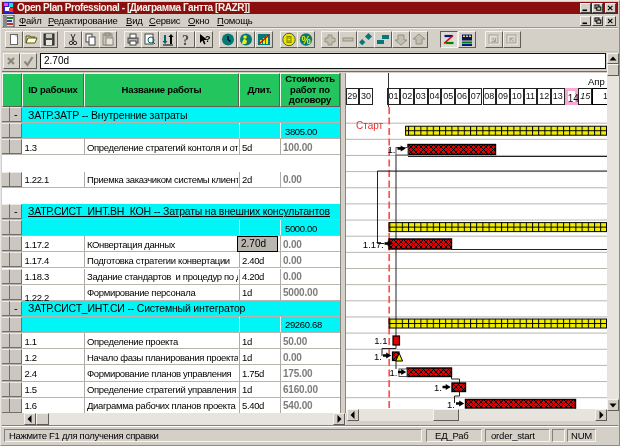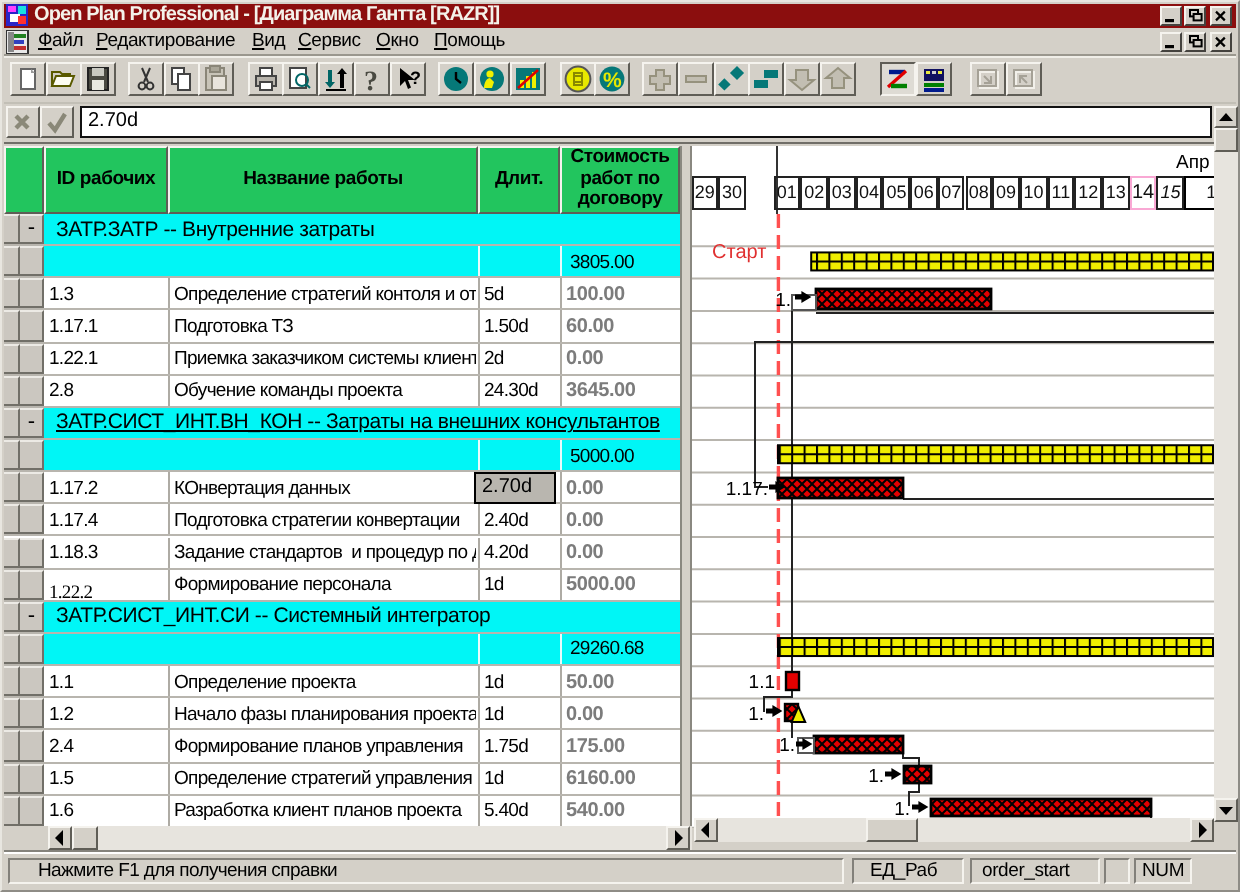--- a/index.html
+++ b/index.html
@@ -281,53 +281,31 @@
       <div class="rowhd" style="left:0;top:0;width:8px;height:100%;"></div>
       <div class="rowhd" style="left:8px;top:0;width:11.5px;height:100%;"></div>
       <div class="abs" style="left:82px;top:0;width:1px;height:100%;background:#aeaba4;"></div>
       <div class="abs" style="left:237px;top:0;width:1px;height:100%;background:#aeaba4;"></div>
       <div class="abs" style="left:278px;top:0;width:1px;height:100%;background:#aeaba4;"></div>
       <div class="cell" style="left:22.5px;top:2.5px;width:58px;">1.3</div>
       <div class="cell" style="left:85px;top:2.5px;width:151px;">Определение стратегий контоля и отч</div>
       <div class="cell" style="left:240px;top:2.5px;width:36px;">5d</div>
       <div class="cell num" style="left:281px;top:2.5px;width:57px;">100.00</div>
     </div>
-    <div class="abs" style="left:0;top:48.45px;width:338px;height:16.15px;background:#fff;border-bottom:1px solid #b8b5ae;">
-      <div class="rowhd" style="left:0;top:0;width:8px;height:100%;"></div>
-      <div class="rowhd" style="left:8px;top:0;width:11.5px;height:100%;"></div>
-      <div class="abs" style="left:82px;top:0;width:1px;height:100%;background:#aeaba4;"></div>
-      <div class="abs" style="left:237px;top:0;width:1px;height:100%;background:#aeaba4;"></div>
-      <div class="abs" style="left:278px;top:0;width:1px;height:100%;background:#aeaba4;"></div>
-      <div class="cell" style="left:22.5px;top:2.5px;width:58px;">1.17.1</div>
-      <div class="cell" style="left:85px;top:2.5px;width:151px;">Подготовка ТЗ</div>
-      <div class="cell" style="left:240px;top:2.5px;width:36px;">1.50d</div>
-      <div class="cell num" style="left:281px;top:2.5px;width:57px;">60.00</div>
-    </div>
     <div class="abs" style="left:0;top:64.60px;width:338px;height:16.15px;background:#fff;border-bottom:1px solid #b8b5ae;">
       <div class="rowhd" style="left:0;top:0;width:8px;height:100%;"></div>
       <div class="rowhd" style="left:8px;top:0;width:11.5px;height:100%;"></div>
       <div class="abs" style="left:82px;top:0;width:1px;height:100%;background:#aeaba4;"></div>
       <div class="abs" style="left:237px;top:0;width:1px;height:100%;background:#aeaba4;"></div>
       <div class="abs" style="left:278px;top:0;width:1px;height:100%;background:#aeaba4;"></div>
       <div class="cell" style="left:22.5px;top:2.5px;width:58px;">1.22.1</div>
       <div class="cell" style="left:85px;top:2.5px;width:151px;">Приемка заказчиком системы клиент</div>
       <div class="cell" style="left:240px;top:2.5px;width:36px;">2d</div>
       <div class="cell num" style="left:281px;top:2.5px;width:57px;">0.00</div>
     </div>
-    <div class="abs" style="left:0;top:80.75px;width:338px;height:16.15px;background:#fff;border-bottom:1px solid #b8b5ae;">
-      <div class="rowhd" style="left:0;top:0;width:8px;height:100%;"></div>
-      <div class="rowhd" style="left:8px;top:0;width:11.5px;height:100%;"></div>
-      <div class="abs" style="left:82px;top:0;width:1px;height:100%;background:#aeaba4;"></div>
-      <div class="abs" style="left:237px;top:0;width:1px;height:100%;background:#aeaba4;"></div>
-      <div class="abs" style="left:278px;top:0;width:1px;height:100%;background:#aeaba4;"></div>
-      <div class="cell" style="left:22.5px;top:2.5px;width:58px;">2.8</div>
-      <div class="cell" style="left:85px;top:2.5px;width:151px;">Обучение команды проекта</div>
-      <div class="cell" style="left:240px;top:2.5px;width:36px;">24.30d</div>
-      <div class="cell num" style="left:281px;top:2.5px;width:57px;">3645.00</div>
-    </div>
     <div class="abs" style="left:0;top:96.90px;width:338px;height:16.15px;background:#00f6f6;border-bottom:1px solid #b8b5ae;">
       <div class="rowhd" style="left:0;top:0;width:8px;height:100%;"></div>
       <div class="rowhd" style="left:8px;top:0;width:11.5px;height:100%;"></div>
       <div class="abs" style="left:8px;top:0;width:11.5px;height:100%;font-size:11px;text-align:center;line-height:15px;color:#000;">-</div>
       <div class="cell" style="left:26px;top:1.5px;width:312px;font-size:10.5px;letter-spacing:-0.2px;text-decoration:underline;">ЗАТР.СИСТ_ИНТ.ВН_КОН -- Затраты на внешних консультантов</div>
     </div>
     <div class="abs" style="left:0;top:113.05px;width:338px;height:16.15px;background:#00f6f6;border-bottom:1px solid #b8b5ae;">
       <div class="rowhd" style="left:0;top:0;width:8px;height:100%;"></div>
       <div class="rowhd" style="left:8px;top:0;width:11.5px;height:100%;"></div>
       <div class="abs" style="left:237px;top:0;width:1px;height:100%;background:#e8fcfc;"></div>
@@ -366,21 +344,21 @@
       <div class="cell" style="left:85px;top:2.5px;width:151px;">Задание стандартов&nbsp; и процедур по д</div>
       <div class="cell" style="left:240px;top:2.5px;width:36px;">4.20d</div>
       <div class="cell num" style="left:281px;top:2.5px;width:57px;">0.00</div>
     </div>
     <div class="abs" style="left:0;top:177.65px;width:338px;height:16.15px;background:#fff;border-bottom:1px solid #b8b5ae;">
       <div class="rowhd" style="left:0;top:0;width:8px;height:100%;"></div>
       <div class="rowhd" style="left:8px;top:0;width:11.5px;height:100%;"></div>
       <div class="abs" style="left:82px;top:0;width:1px;height:100%;background:#aeaba4;"></div>
       <div class="abs" style="left:237px;top:0;width:1px;height:100%;background:#aeaba4;"></div>
       <div class="abs" style="left:278px;top:0;width:1px;height:100%;background:#aeaba4;"></div>
-      <div class="cell" style="left:22.5px;top:7px;width:58px;font-family:Liberation Serif, serif;">1.22.2</div>
+      <div class="cell" style="left:22.5px;top:7px;width:58px;">1.22.2</div>
       <div class="cell" style="left:85px;top:2.5px;width:151px;">Формирование персонала</div>
       <div class="cell" style="left:240px;top:2.5px;width:36px;">1d</div>
       <div class="cell num" style="left:281px;top:2.5px;width:57px;">5000.00</div>
     </div>
     <div class="abs" style="left:0;top:193.80px;width:338px;height:16.15px;background:#00f6f6;border-bottom:1px solid #b8b5ae;">
       <div class="rowhd" style="left:0;top:0;width:8px;height:100%;"></div>
       <div class="rowhd" style="left:8px;top:0;width:11.5px;height:100%;"></div>
       <div class="abs" style="left:8px;top:0;width:11.5px;height:100%;font-size:11px;text-align:center;line-height:15px;color:#000;">-</div>
       <div class="cell" style="left:26px;top:1.5px;width:312px;font-size:10.5px;letter-spacing:-0.2px;">ЗАТР.СИСТ_ИНТ.СИ -- Системный интегратор</div>
     </div>
@@ -435,21 +413,21 @@
       <div class="cell" style="left:240px;top:2.5px;width:36px;">1d</div>
       <div class="cell num" style="left:281px;top:2.5px;width:57px;">6160.00</div>
     </div>
     <div class="abs" style="left:0;top:290.70px;width:338px;height:16.15px;background:#fff;border-bottom:1px solid #b8b5ae;">
       <div class="rowhd" style="left:0;top:0;width:8px;height:100%;"></div>
       <div class="rowhd" style="left:8px;top:0;width:11.5px;height:100%;"></div>
       <div class="abs" style="left:82px;top:0;width:1px;height:100%;background:#aeaba4;"></div>
       <div class="abs" style="left:237px;top:0;width:1px;height:100%;background:#aeaba4;"></div>
       <div class="abs" style="left:278px;top:0;width:1px;height:100%;background:#aeaba4;"></div>
       <div class="cell" style="left:22.5px;top:2.5px;width:58px;">1.6</div>
-      <div class="cell" style="left:85px;top:2.5px;width:151px;">Разработка клиент планов проекта</div>
+      <div class="cell" style="left:85px;top:2.5px;width:151px;">Диаграмма рабочих планов проекта</div>
       <div class="cell" style="left:240px;top:2.5px;width:36px;">5.40d</div>
       <div class="cell num" style="left:281px;top:2.5px;width:57px;">540.00</div>
     </div>
   </div>
 <div class="abs" style="left:340px;top:73px;width:6px;height:340px;background:#d4d0c8;border-left:1px solid #8a8880;border-right:1px solid #8a8880;"></div>
 <div class="abs" style="left:346px;top:73px;width:261px;height:34px;background:#fff;overflow:hidden;">
     <div class="abs" style="left:242px;top:3px;font-size:9.5px;color:#000;">Апр</div>
     <div class="abs" style="left:41.6px;top:0;width:1px;height:34px;background:#333;"></div>
     <div class="abs" style="left:0.50px;top:15px;width:13.70px;height:17px;border:1px solid #222;font-size:9px;text-align:center;line-height:15.5px;color:#111;margin-left:-1px;">29</div>
     <div class="abs" style="left:14.20px;top:15px;width:13.70px;height:17px;border:1px solid #222;font-size:9px;text-align:center;line-height:15.5px;color:#111;margin-left:-1px;">30</div>
@@ -460,21 +438,21 @@
     <div class="abs" style="left:82.70px;top:15px;width:13.70px;height:17px;border:1px solid #222;font-size:9px;text-align:center;line-height:15.5px;color:#111;margin-left:-1px;">04</div>
     <div class="abs" style="left:96.40px;top:15px;width:13.70px;height:17px;border:1px solid #222;font-size:9px;text-align:center;line-height:15.5px;color:#111;margin-left:-1px;">05</div>
     <div class="abs" style="left:110.10px;top:15px;width:13.70px;height:17px;border:1px solid #222;font-size:9px;text-align:center;line-height:15.5px;color:#111;margin-left:-1px;">06</div>
     <div class="abs" style="left:123.80px;top:15px;width:13.70px;height:17px;border:1px solid #222;font-size:9px;text-align:center;line-height:15.5px;color:#111;margin-left:-1px;">07</div>
     <div class="abs" style="left:137.50px;top:15px;width:13.70px;height:17px;border:1px solid #222;font-size:9px;text-align:center;line-height:15.5px;color:#111;margin-left:-1px;">08</div>
     <div class="abs" style="left:151.20px;top:15px;width:13.70px;height:17px;border:1px solid #222;font-size:9px;text-align:center;line-height:15.5px;color:#111;margin-left:-1px;">09</div>
     <div class="abs" style="left:164.90px;top:15px;width:13.70px;height:17px;border:1px solid #222;font-size:9px;text-align:center;line-height:15.5px;color:#111;margin-left:-1px;">10</div>
     <div class="abs" style="left:178.60px;top:15px;width:13.70px;height:17px;border:1px solid #222;font-size:9px;text-align:center;line-height:15.5px;color:#111;margin-left:-1px;">11</div>
     <div class="abs" style="left:192.30px;top:15px;width:13.70px;height:17px;border:1px solid #222;font-size:9px;text-align:center;line-height:15.5px;color:#111;margin-left:-1px;">12</div>
     <div class="abs" style="left:206.00px;top:15px;width:13.70px;height:17px;border:1px solid #222;font-size:9px;text-align:center;line-height:15.5px;color:#111;margin-left:-1px;">13</div>
-    <div class="abs" style="left:219.70px;top:15px;width:13.70px;height:17px;border:1px solid #f9a8d4;font-size:10px;text-align:center;line-height:15.5px;color:#111;margin-left:-1px;">14</div>
+    <div class="abs" style="left:219.70px;top:15px;width:13.70px;height:17px;border:3px solid #f9a8d4;font-size:10px;text-align:center;line-height:15.5px;color:#111;margin-left:-1px;">14</div>
     <div class="abs" style="left:233.40px;top:15px;width:13.70px;height:17px;border:1px solid #222;font-size:9px;text-align:center;line-height:15.5px;color:#111;margin-left:-1px;font-style:italic;">15</div>
     <div class="abs" style="left:247.10px;top:15px;width:32px;height:17px;border:1px solid #000000;font-size:9px;text-align:center;line-height:15.5px;color:#111;margin-left:-1px;">16</div>
   </div>
 <svg class="abs" style="left:346px;top:107px;background:#fff;" width="261" height="307" viewBox="0 0 261 307">
     <defs>
       <pattern id="xh" width="5" height="5" patternUnits="userSpaceOnUse">
         <rect width="5" height="5" fill="#e20000"></rect>
         <path d="M0,0 L5,5 M5,0 L0,5" stroke="#000" stroke-width="1"></path>
       </pattern>
       <pattern id="yl" width="6.2" height="12" patternUnits="userSpaceOnUse">
@@ -575,16 +553,16 @@
     </svg>
   </div>
 <div class="sbbtn" style="left:433px;top:409px;width:26px;height:12px;"></div>
 <div class="sbbtn" style="left:595px;top:409px;width:12px;height:12px;">
     <svg width="10" height="10">
       <path d="M3.5,1 l4,4 -4,4 z" fill="#000"></path>
     </svg>
   </div>
 <div class="abs" style="left:2px;top:426px;width:616px;height:18px;background:#d4d0c8;border-top:1px solid #fff;"></div>
 <div class="abs" style="left:2px;top:425px;width:616px;height:1px;background:#84827c;"></div>
-<div class="abs sunk" style="left:4px;top:429px;width:418px;height:13px;font-size:9.5px;letter-spacing:-0.3px;line-height:12px;color:#000;padding-left:14px;background:#d4d0c8;">Нажмите F1 для получения справки</div>
+<div class="abs sunk" style="left:4px;top:429px;width:418px;height:13px;font-size:9.5px;letter-spacing:-0.3px;line-height:12px;color:#000;padding-left:4px;background:#d4d0c8;">Нажмите F1 для получения справки</div>
 <div class="abs sunk" style="left:426px;top:429px;width:56px;height:13px;font-size:9.5px;letter-spacing:-0.2px;line-height:12px;color:#000;padding-left:8px;background:#d4d0c8;">ЕД_Раб</div>
 <div class="abs sunk" style="left:485px;top:429px;width:65px;height:13px;font-size:9.5px;letter-spacing:-0.2px;line-height:12px;color:#000;padding-left:5px;background:#d4d0c8;">order_start</div>
 <div class="abs sunk" style="left:552px;top:429px;width:13px;height:13px;background:#d4d0c8;"></div>
 <div class="abs sunk" style="left:567px;top:429px;width:29px;height:13px;font-size:9.5px;letter-spacing:-0.2px;line-height:12px;color:#000;padding-left:3px;background:#d4d0c8;">NUM</div>
 </body></html>

